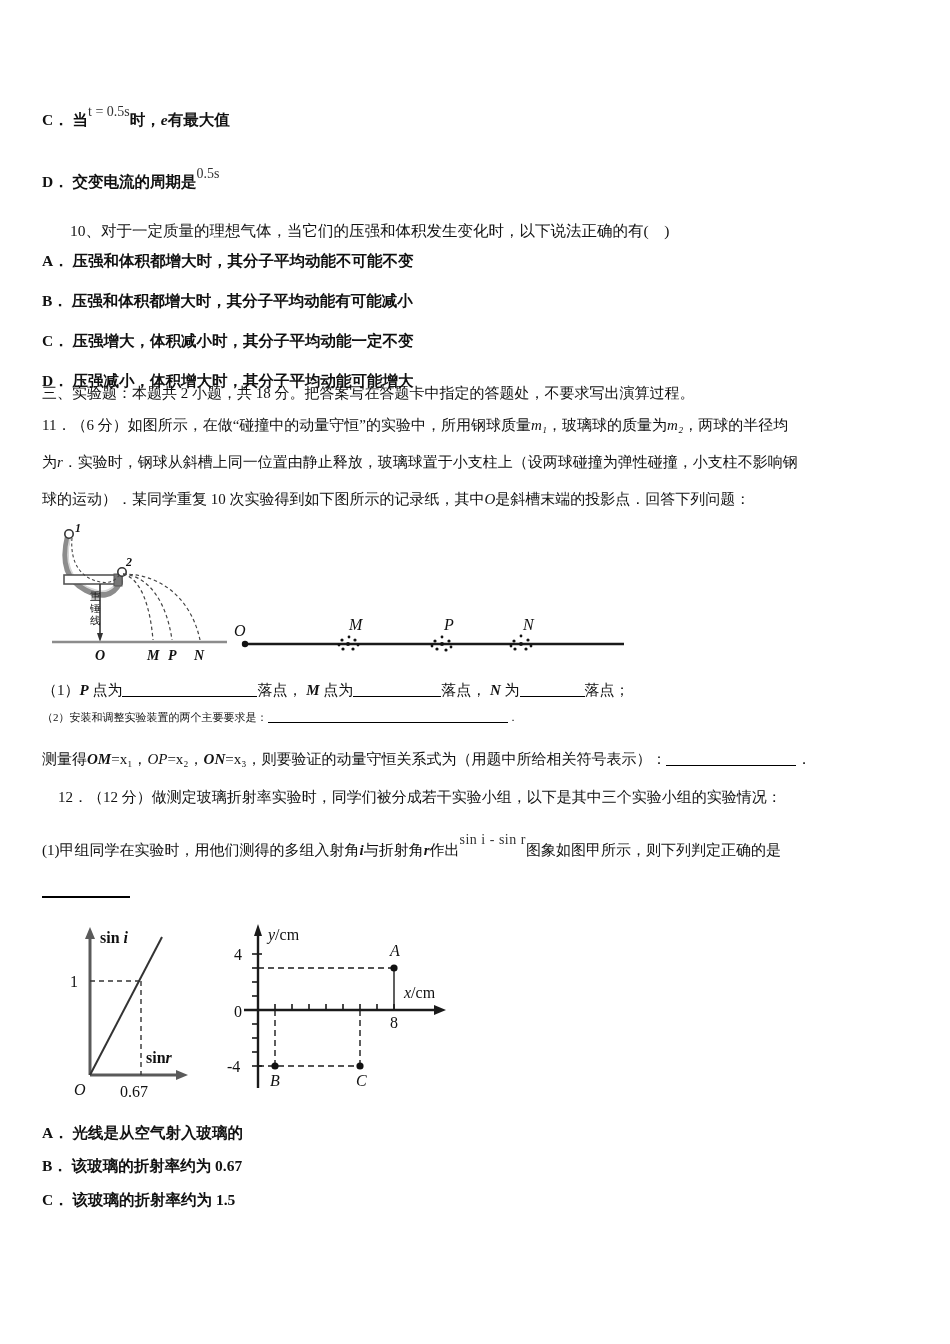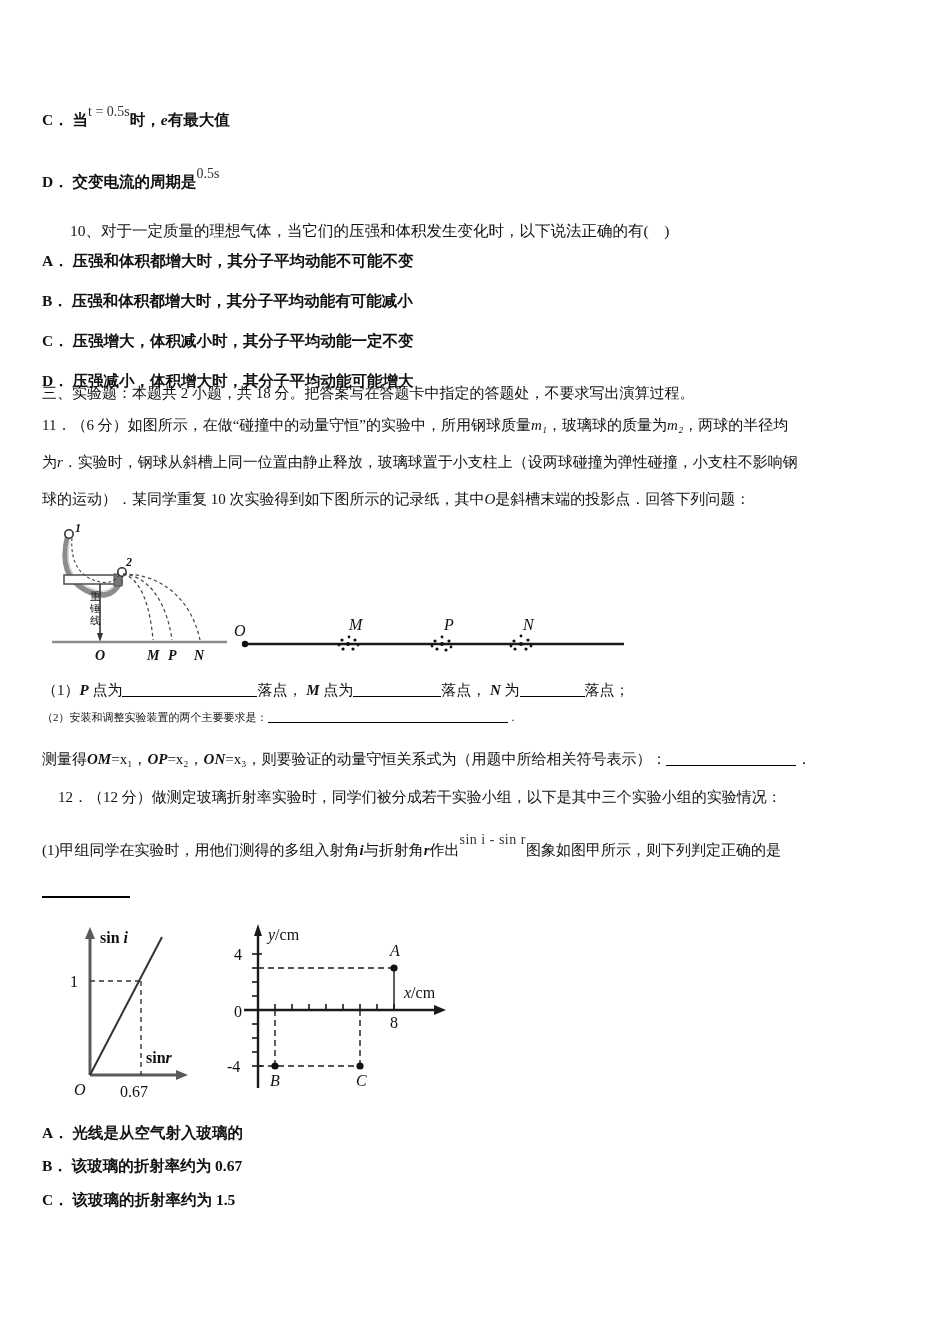--- a/index.html
+++ b/index.html
@@ -204,21 +204,21 @@
     <span class="body-cn">点为</span><span class="blank-u" style="width:88px;"></span><span class="body-cn">落点，</span>
     <span class="mi" style="font-weight:bold;">N</span>
     <span class="body-cn">为</span><span class="blank-u" style="width:65px;"></span><span class="body-cn">落点；</span>
   </div>
 
   <div class="blk" style="left:42px; top:712px; font-size:11px;">
     <span class="body-cn">（2）</span><span class="body-cn">安装和调整实验装置的两个主要要求是：</span><span class="blank-u" style="width:240px;"></span><span class="body-cn">．</span>
   </div>
 
   <div class="blk" style="left:42px; top:752px; font-size:15px;">
-    <span class="body-cn">测量得</span><span class="mi" style="font-weight:bold;">OM</span><span class="body-cn">=x₁，</span><span class="mi" style="font-weight:bold;">OP</span><span class="body-cn">=x₂，</span><span class="mi" style="font-weight:bold;">ON</span><span class="body-cn">=x₃，则要验证的动量守恒关系式为（用题中所给相关符号表示）：</span><span class="blank-u" style="width:130px;"></span><span class="body-cn">．</span>
+    <span class="body-cn">测量得</span><span class="mi" style="font-weight:bold;">OM</span><span class="body-cn">=x₁，</span><span class="mi" style="font-weight:normal;">OP</span><span class="body-cn">=x₂，</span><span class="mi" style="font-weight:bold;">ON</span><span class="body-cn">=x₃，则要验证的动量守恒关系式为（用题中所给相关符号表示）：</span><span class="blank-u" style="width:130px;"></span><span class="body-cn">．</span>
   </div>
 
   <div class="blk" style="left:58px; top:790px; font-size:15px;">
     <span class="body-cn">12．</span><span class="body-cn">（12 分）</span><span class="body-cn">做测定玻璃折射率实验时，同学们被分成若干实验小组，以下是其中三个实验小组的实验情况：</span>
   </div>
 
   <div class="blk" style="left:42px; top:833px; font-size:15px;">
     <span class="body-cn">(1)</span><span class="body-cn">甲组同学在实验时，用他们测得的多组入射角</span><span class="mi" style="font-weight:bold;">i</span><span class="body-cn">与折射角</span><span class="mi" style="font-weight:bold;">r</span><span class="body-cn">作出</span><span class="sup-math" style="vertical-align:11px; letter-spacing:0.5px;text-align:center;">sin i - sin r</span><span class="body-cn">图象如图甲所示，则下列判定正确的是</span>
   </div>
 

